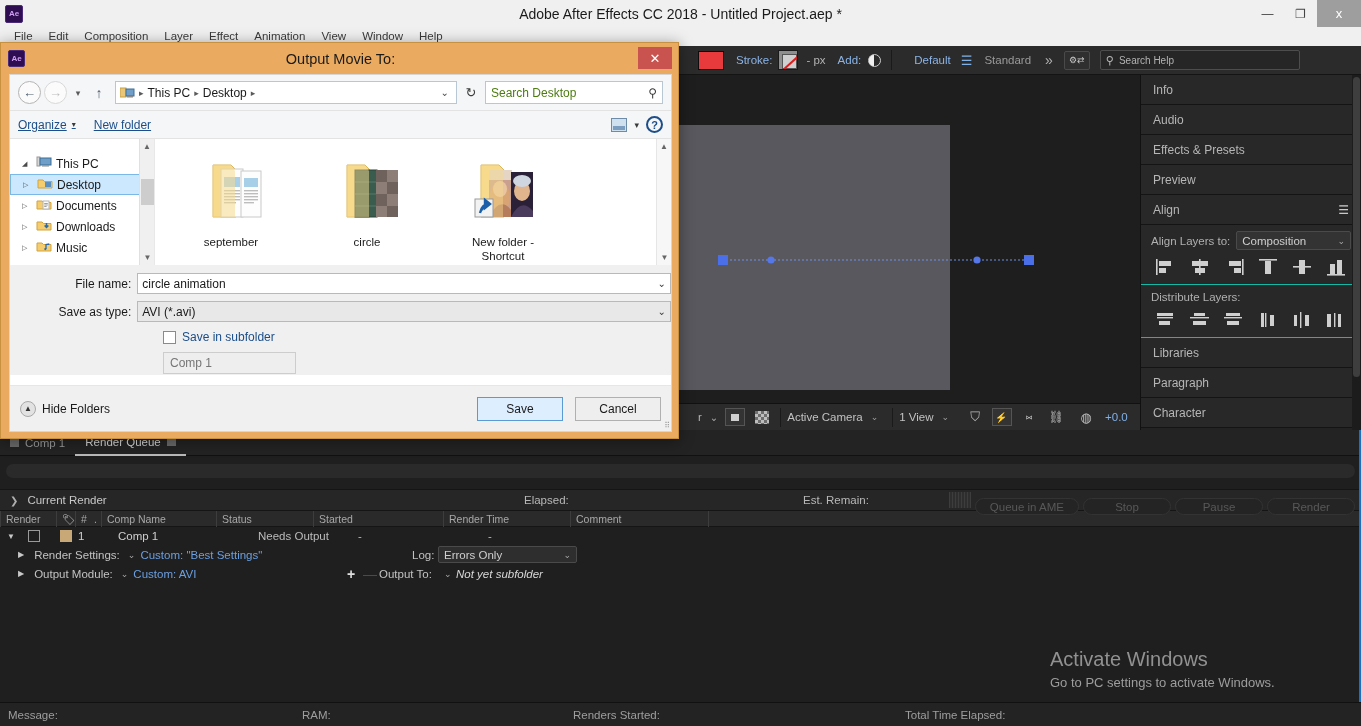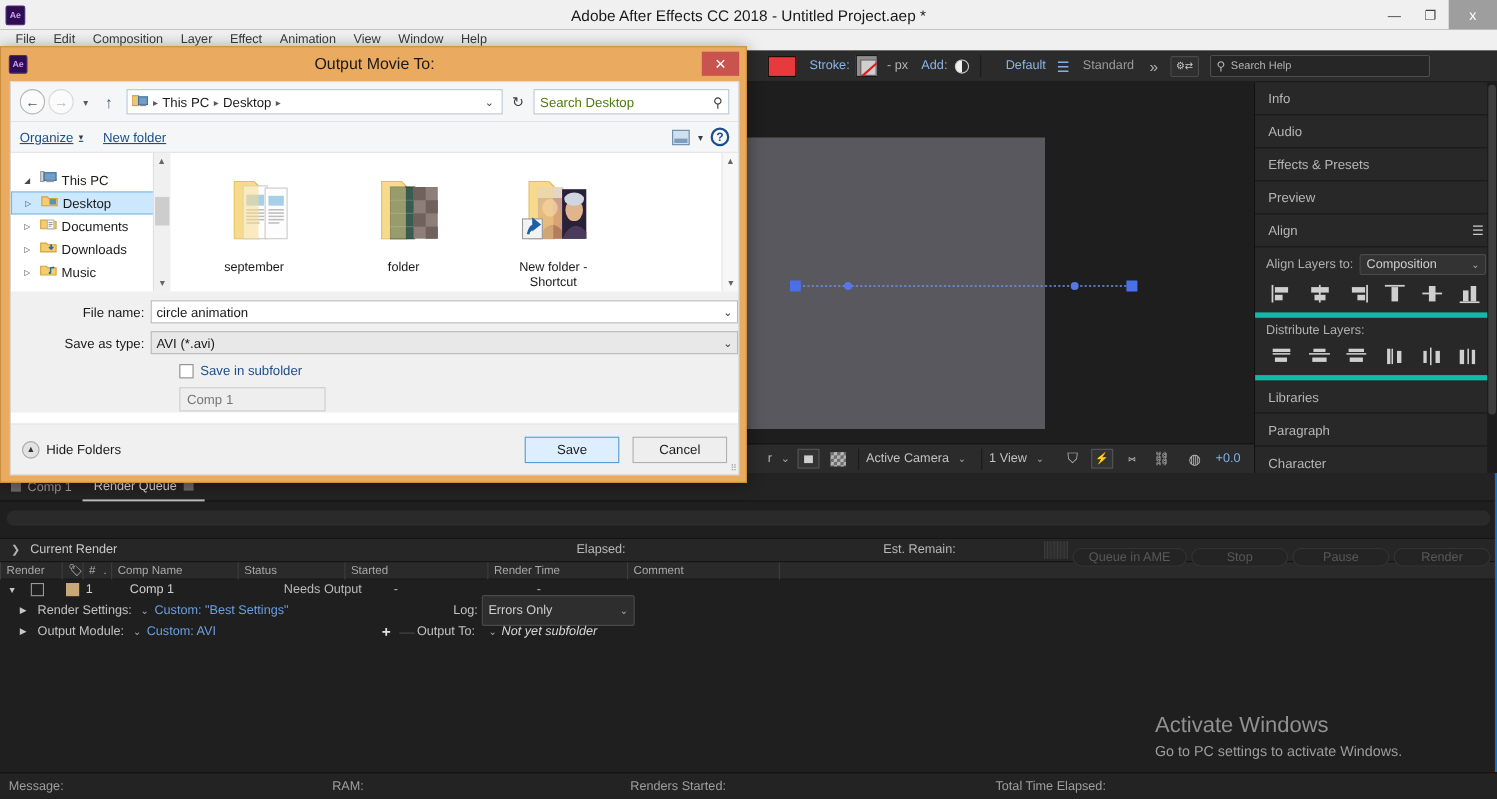--- a/index.html
+++ b/index.html
@@ -130,21 +130,21 @@
   .right-panel {
     position: absolute; top: 75px; right: 0; width: 221px; height: 355px;
     background: #232323; border-left: 1px solid #111;
   }
   .rp-row {
     height: 30px; display: flex; align-items: center; justify-content: space-between;
     padding: 0 12px; border-bottom: 1px solid #141414; background: #282828;
   }
   .rp-row .lbl { font-size: 12px; color: #b6b6b6; }
   .rp-row .burger { color: #c9c9c9; font-size: 12px; }
-  .rp-sub { padding: 6px 10px 8px 10px; background: #282828; border-bottom: 5px solid #14b8a6; }
+  .rp-sub { padding: 6px 10px 8px 10px; background: #282828; border-bottom: 1px solid #14b8a6; }
   .rp-sub-line { display: flex; align-items: center; gap: 6px; margin-bottom: 6px; }
   .rp-sub-line .t { font-size: 11.5px; color: #b0b0b0; }
   .rp-dd {
     flex: 1; height: 19px; background: #333; border: 1px solid #4a4a4a; border-radius: 2px;
     display: flex; align-items: center; justify-content: space-between; padding: 0 5px;
   }
   .rp-dd .v { font-size: 11.5px; color: #cfcfcf; }
   .rp-dd .cv { font-size: 9px; color: #a8a8a8; }
   .align-icons { display: flex; justify-content: space-between; padding: 2px 4px 0 4px; }
   .align-icons svg { display: block; }
@@ -210,21 +210,21 @@
   .rq-row .cbx { width: 12px; height: 12px; border: 1px solid #9a9a9a; background: #1f1f1f; margin-left: 6px; }
   .rq-row .colorchip { width: 12px; height: 12px; background: #c9a878; margin-left: 20px; }
   .rq-cell { font-size: 11.5px; color: #cfcfcf; }
   .rq-sub-row { height: 19px; display: flex; align-items: center; position: relative; }
   .rq-sub-row .tri2 { color: #c8c8c8; font-size: 8px; margin-left: 18px; }
   .rq-sub-label { font-size: 11.5px; color: #c2c2c2; margin-left: 10px; }
   .mini-cv { color: #a8a8a8; font-size: 9px; margin-left: 8px; }
   .rq-link { font-size: 11.5px; color: #6c9fe0; margin-left: 5px; }
   .rq-log-lbl { position: absolute; left: 412px; font-size: 11.5px; color: #c2c2c2; }
   .rq-log-dd {
-    position: absolute; left: 438px; width: 139px; height: 28px; background: #2e2e2e;
+    position: absolute; left: 438px; width: 139px; height: 17px; background: #2e2e2e;
     border: 1px solid #4a4a4a; border-radius: 2px; display: flex; align-items: center;
     justify-content: space-between; padding: 0 5px;
   }
   .rq-log-dd .v { font-size: 11.5px; color: #cfcfcf; }
   .rq-plus { position: absolute; left: 347px; color: #e0e0e0; font-size: 14px; font-weight: bold; }
   .rq-minus { position: absolute; left: 363px; color: #4a4a4a; font-size: 14px; }
   .rq-outto-lbl { position: absolute; left: 379px; font-size: 11.5px; color: #c2c2c2; }
   .rq-outto-cv { position: absolute; left: 444px; font-size: 9px; color: #a8a8a8; }
   .rq-outto-v { position: absolute; left: 456px; font-size: 11.5px; color: #d8d8d8; font-style: italic; }
 
@@ -823,21 +823,21 @@
               </g>
             <rect x="57" y="19" width="22" height="47" fill="#8d7f78"></rect>
             <g fill="#6f625c">
                 <rect x="57" y="19" width="11" height="12"></rect>
                 <rect x="68" y="31" width="11" height="12"></rect>
                 <rect x="57" y="43" width="11" height="12"></rect>
                 <rect x="68" y="55" width="11" height="11"></rect>
               </g>
             <path d="M28 14 h18 l4 6 v46 h-22 Z" fill="#f7da8c" opacity=".5"></path>
           </svg>
-          <div class="file-label">folder</div>
+          <div class="file-label">circle</div>
         </div>
         <div class="file-item">
           <svg width="96" height="76">
             <path d="M26 14 h18 l5 5 v47 h-23 Z" fill="#f7da8c" stroke="#d9b557"></path>
             <rect x="34" y="19" width="23" height="47" fill="#c9a08f"></rect>
             <rect x="34" y="19" width="23" height="10" fill="#e4d5c4"></rect>
             <ellipse cx="45" cy="46" rx="10" ry="15" fill="#d8a474"></ellipse>
             <path d="M34 66 q11 -22 23 -6 v6 z" fill="#b57c5e"></path>
             <ellipse cx="45" cy="38" rx="7" ry="8" fill="#e8c4a0"></ellipse>
             <rect x="56" y="21" width="22" height="45" fill="#2a2038"></rect>

